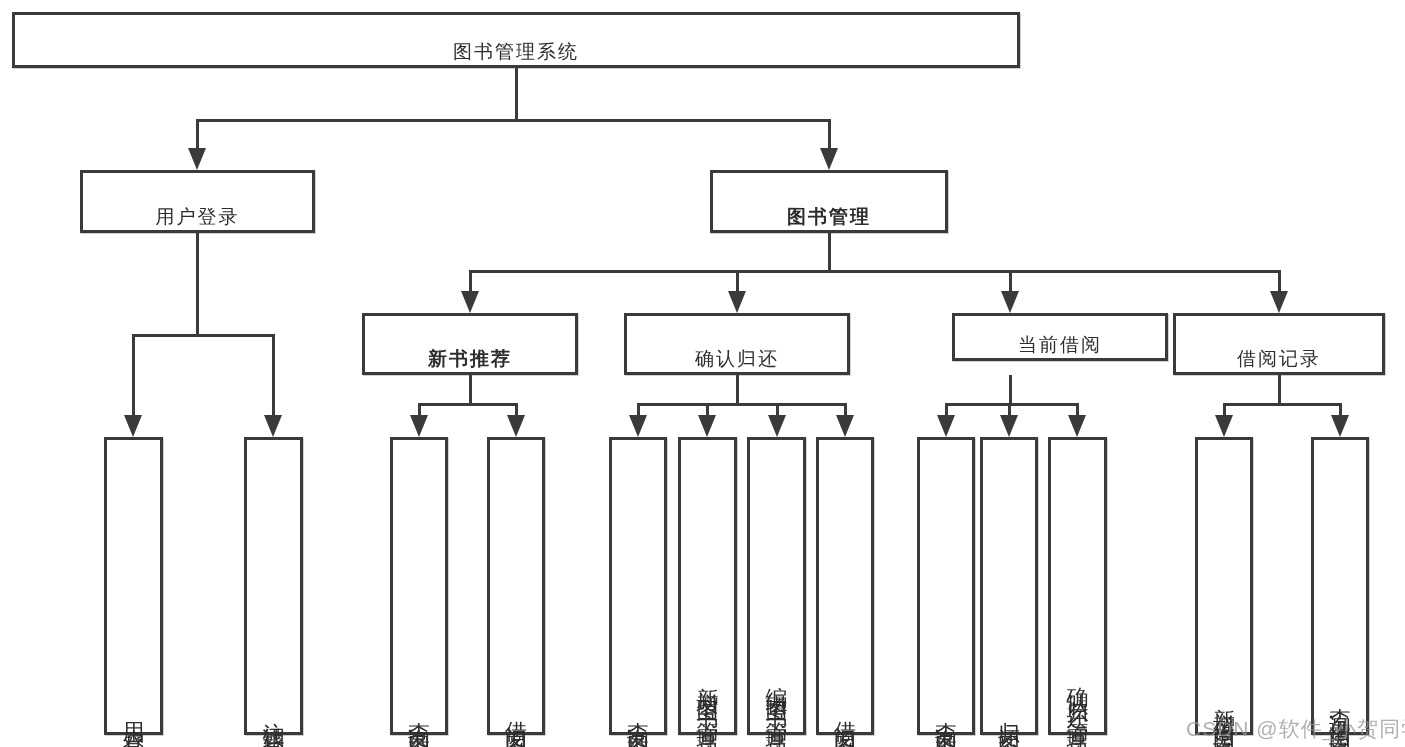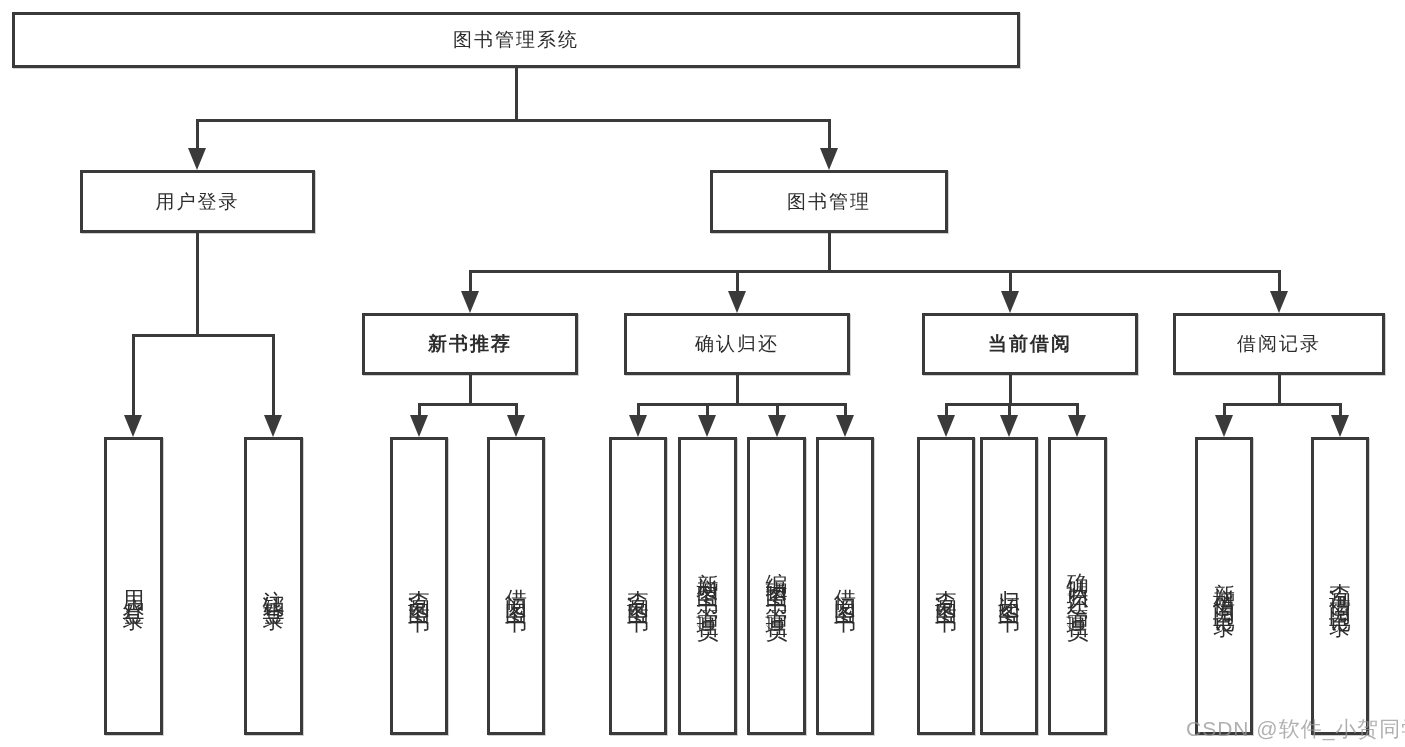--- a/index.html
+++ b/index.html
@@ -3,21 +3,21 @@
 <meta charset="utf-8">
 <style>
   html,body { margin:0; padding:0; background:#ffffff; }
   .canvas {
     position:relative; width:1405px; height:747px; background:#ffffff;
     font-family:"Liberation Sans", sans-serif; overflow:hidden;
   }
   .box {
     position:absolute; box-sizing:border-box;
     border:3px solid #3a3a3a; background:#ffffff;
-    display:flex; align-items:center; justify-content:center;
+    display:flex; align-items:flex-end; justify-content:center;
     color:#2d2d2d; box-shadow:1px 1px 0 rgba(0,0,0,0.18);
   }
   .hbox { font-size:19px; letter-spacing:2px; }
   .vbox { font-size:22px; }
   .vbox .vtext {
     writing-mode:vertical-rl; text-orientation:mixed;
     letter-spacing:7px; line-height:1;
   }
   .vl { position:absolute; width:3px; background:#3a3a3a; }
   .hl { position:absolute; height:3px; background:#3a3a3a; }
@@ -44,21 +44,21 @@
   <div class="vl" style="left:515px; top:68px; height:52px;"></div>
   <div class="hl" style="left:196px; top:119px; width:634px;"></div>
   <div class="vl" style="left:196px; top:119px; height:33px;"></div>
   <div class="ar" style="left:188px; top:148px;"></div>
   <div class="vl" style="left:828px; top:119px; height:33px;"></div>
   <div class="ar" style="left:820px; top:148px;"></div>
 
   <div class="box hbox" style="left:80px; top:170px; width:235px; height:63px;">
     <span>用户登录</span>
   </div>
-  <div class="box hbox" style="left:710px; top:170px; width:238px; height:63px;">
+  <div class="box hbox" style="left:710px; top:170px; width:238px; height:63px;font-weight:bold;">
     <span>图书管理</span>
   </div>
 
   <div class="vl" style="left:196px; top:233px; height:104px;"></div>
   <div class="hl" style="left:132px; top:334px; width:142px;"></div>
   <div class="vl" style="left:132px; top:334px; height:83px;"></div>
   <div class="ar" style="left:124px; top:415px;"></div>
   <div class="vl" style="left:272px; top:334px; height:83px;"></div>
   <div class="ar" style="left:264px; top:415px;"></div>
 
@@ -72,21 +72,21 @@
   <div class="ar" style="left:1001px; top:291px;"></div>
   <div class="vl" style="left:1278px; top:270px; height:25px;"></div>
   <div class="ar" style="left:1270px; top:291px;"></div>
 
   <div class="box hbox" style="left:362px; top:313px; width:216px; height:62px;font-weight:bold;">
     <span>新书推荐</span>
   </div>
   <div class="box hbox" style="left:624px; top:313px; width:226px; height:62px;">
     <span>确认归还</span>
   </div>
-  <div class="box hbox" style="left:922px; top:313px; width:216px; height:62px;font-weight:bold;">
+  <div class="box hbox" style="left:952px; top:313px; width:216px; height:48px;">
     <span>当前借阅</span>
   </div>
   <div class="box hbox" style="left:1173px; top:313px; width:212px; height:62px;">
     <span>借阅记录</span>
   </div>
 
   <div class="vl" style="left:469px; top:375px; height:31px;"></div>
   <div class="hl" style="left:418px; top:403px; width:99px;"></div>
   <div class="vl" style="left:418px; top:403px; height:14px;"></div>
   <div class="ar" style="left:410px; top:415px;"></div>

